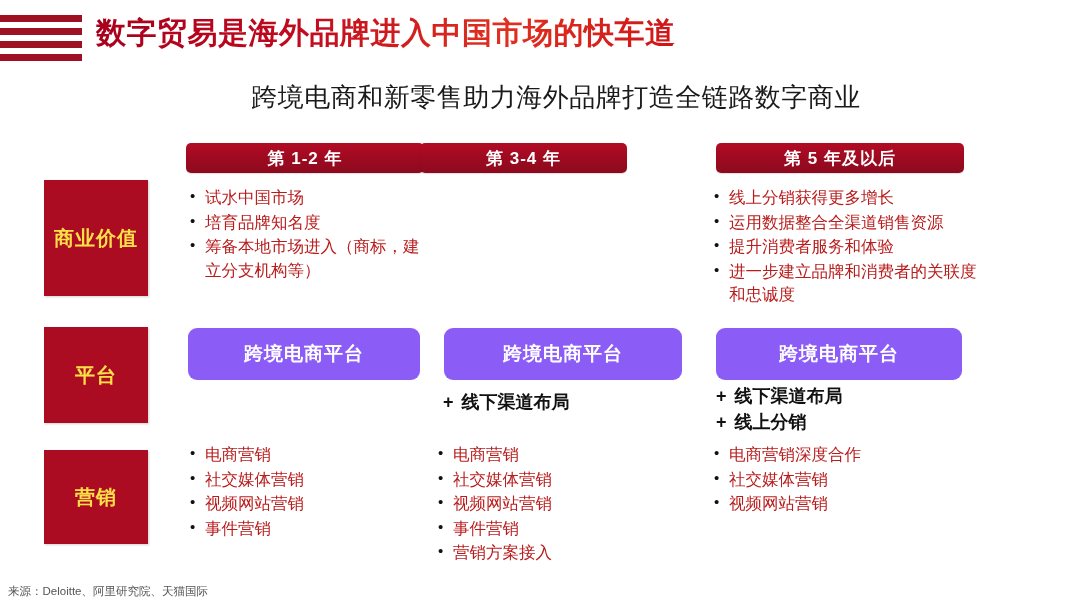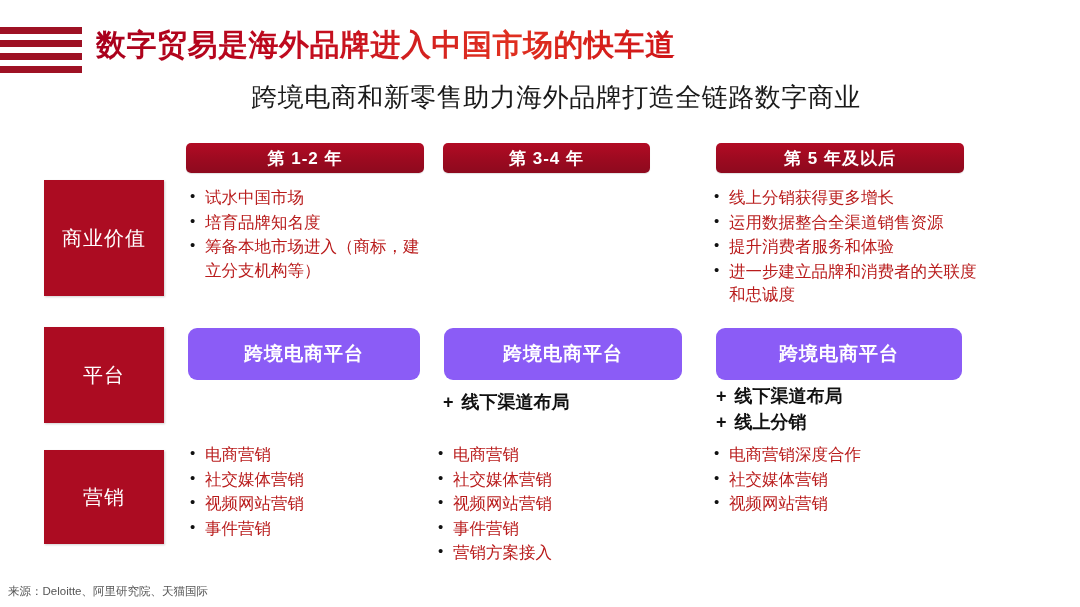--- a/index.html
+++ b/index.html
@@ -15,21 +15,21 @@
   .slide {
     position: relative;
     width: 1080px;
     height: 607px;
     background: #ffffff;
   }
 
   
   .header {
     position: absolute;
-    left: 0; top: 12px;
+    left: 0; top: 0;
     width: 1080px;
     height: 72px;
   }
 
   .stripes {
     position: absolute;
     left: 0; top: 15px;
     width: 82px;
     height: 48px;
   }
@@ -83,32 +83,32 @@
     color: #ffffff;
     font-size: 17px;
     font-weight: bold;
     display: flex;
     align-items: center;
     justify-content: center;
     letter-spacing: 1px;
     box-shadow: 0 1px 1px rgba(0,0,0,0.12);
   }
   .banner.c1 { left: 186px; width: 238px; }
-  .banner.c2 { left: 443px; width: 207px; }
+  .banner.c2 { left: 420px; width: 207px; }
   .banner.c3 { left: 716px; width: 248px; }
 
   
   .rowlabel {
     position: absolute;
     left: 44px;
-    width: 120px;
+    width: 104px;
     background: #ac0c22;
-    color: #ffffff;
+    color: #fde047;
     font-size: 20px;
-    font-weight: normal;
+    font-weight: bold;
     display: flex;
     align-items: center;
     justify-content: center;
     letter-spacing: 1px;
     box-shadow: 1px 1px 2px rgba(0,0,0,0.18);
   }
   .rowlabel.r1 { top: 180px; height: 116px; }
   .rowlabel.r2 { top: 327px; height: 96px; }
   .rowlabel.r3 { top: 450px; height: 94px; }
 

